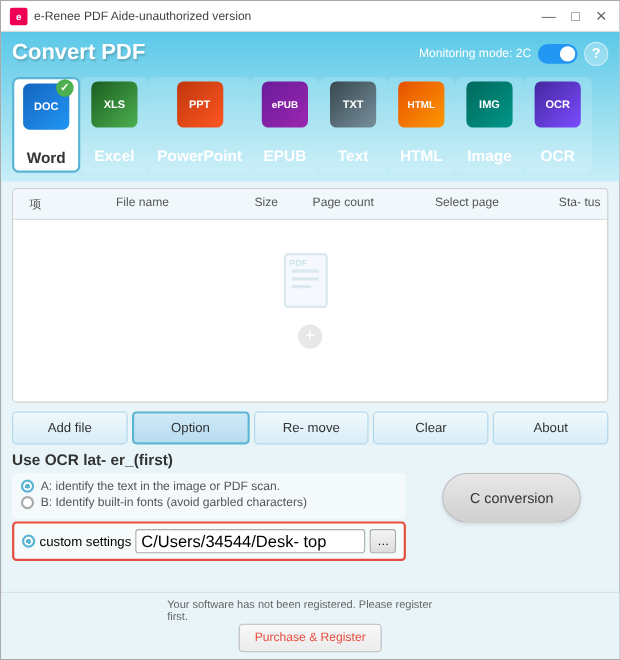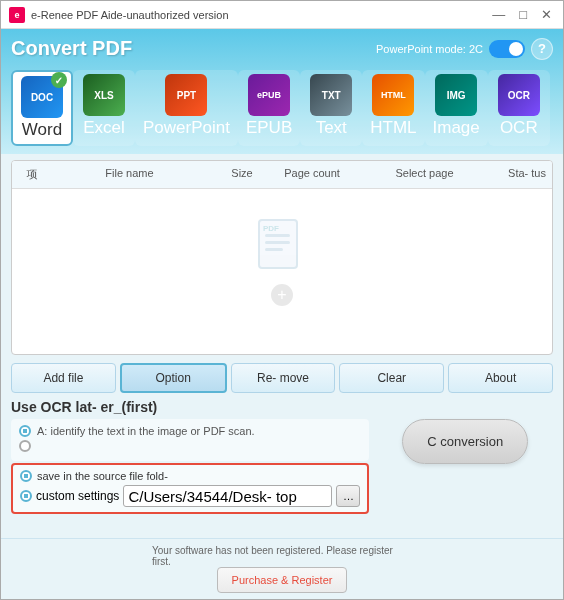--- a/index.html
+++ b/index.html
@@ -132,24 +132,24 @@
     .format-icon-box {
       width: 42px; height: 42px;
       border-radius: 6px;
       display: flex; align-items: center; justify-content: center;
       font-size: 10px;
       font-weight: bold;
       color: #fff;
       position: relative;
     }
     .format-label {
-      font-size: 17px;
-      color: #fff;
-      margin-top: 2px;
-      font-weight: normal;
+      font-size: 14px;
+      color: #fff;
+      margin-top: 17px;
+      font-weight: bold;
     }
     .format-icon-item.active .format-label {
       color: #333;
     }
     .check-badge {
       width: 16px; height: 16px;
       background: #4caf50;
       border-radius: 50%;
       position: absolute;
       top: -4px; right: -4px;
@@ -379,21 +379,21 @@
       <button class="title-btn">—</button>
       <button class="title-btn">□</button>
       <button class="title-btn">✕</button>
     </div>
   </div>
 
   <div class="header-area">
     <div class="header-top">
       <span class="app-title">Convert PDF</span>
       <div class="monitoring-area">
-        <span>PowerPoint mode: 2C</span>
+        <span>Monitoring mode: 2C</span>
         <div class="toggle-switch">
           <div class="toggle-knob"></div>
         </div>
         <div class="help-btn">?</div>
       </div>
     </div>
 
     <div class="format-icons">
       <div class="format-icon-item active">
         <div class="format-icon-box icon-word">
@@ -485,29 +485,26 @@
 
         <div class="ocr-section">
           <div class="ocr-title">Use OCR lat- er_(first)</div>
           <div class="ocr-options">
             <div class="radio-row">
               <div class="radio-dot selected"></div>
               <span>A: identify the text in the image or PDF scan.</span>
             </div>
             <div class="radio-row">
               <div class="radio-dot"></div>
+              <span>B: Identify built-in fonts (avoid garbled characters)</span>
             </div>
           </div>
         </div>
 
         <div class="output-section">
-          <div class="output-row">
-            <div class="radio-dot selected" style="flex-shrink:0"></div>
-            <span>save in the source file fold-</span>
-          </div>
           <div class="output-input-row">
             <div class="radio-dot selected" style="flex-shrink:0"></div>
             <span style="white-space:nowrap;">custom settings</span>
             <input class="output-input" type="text" value="C/Users/34544/Desk- top" style="">
             <button class="browse-btn">…</button>
           </div>
         </div>
       </div>
 
       <div style="flex: 1; display: flex; align-items: center; justify-content: center; padding-top: 20px;">

